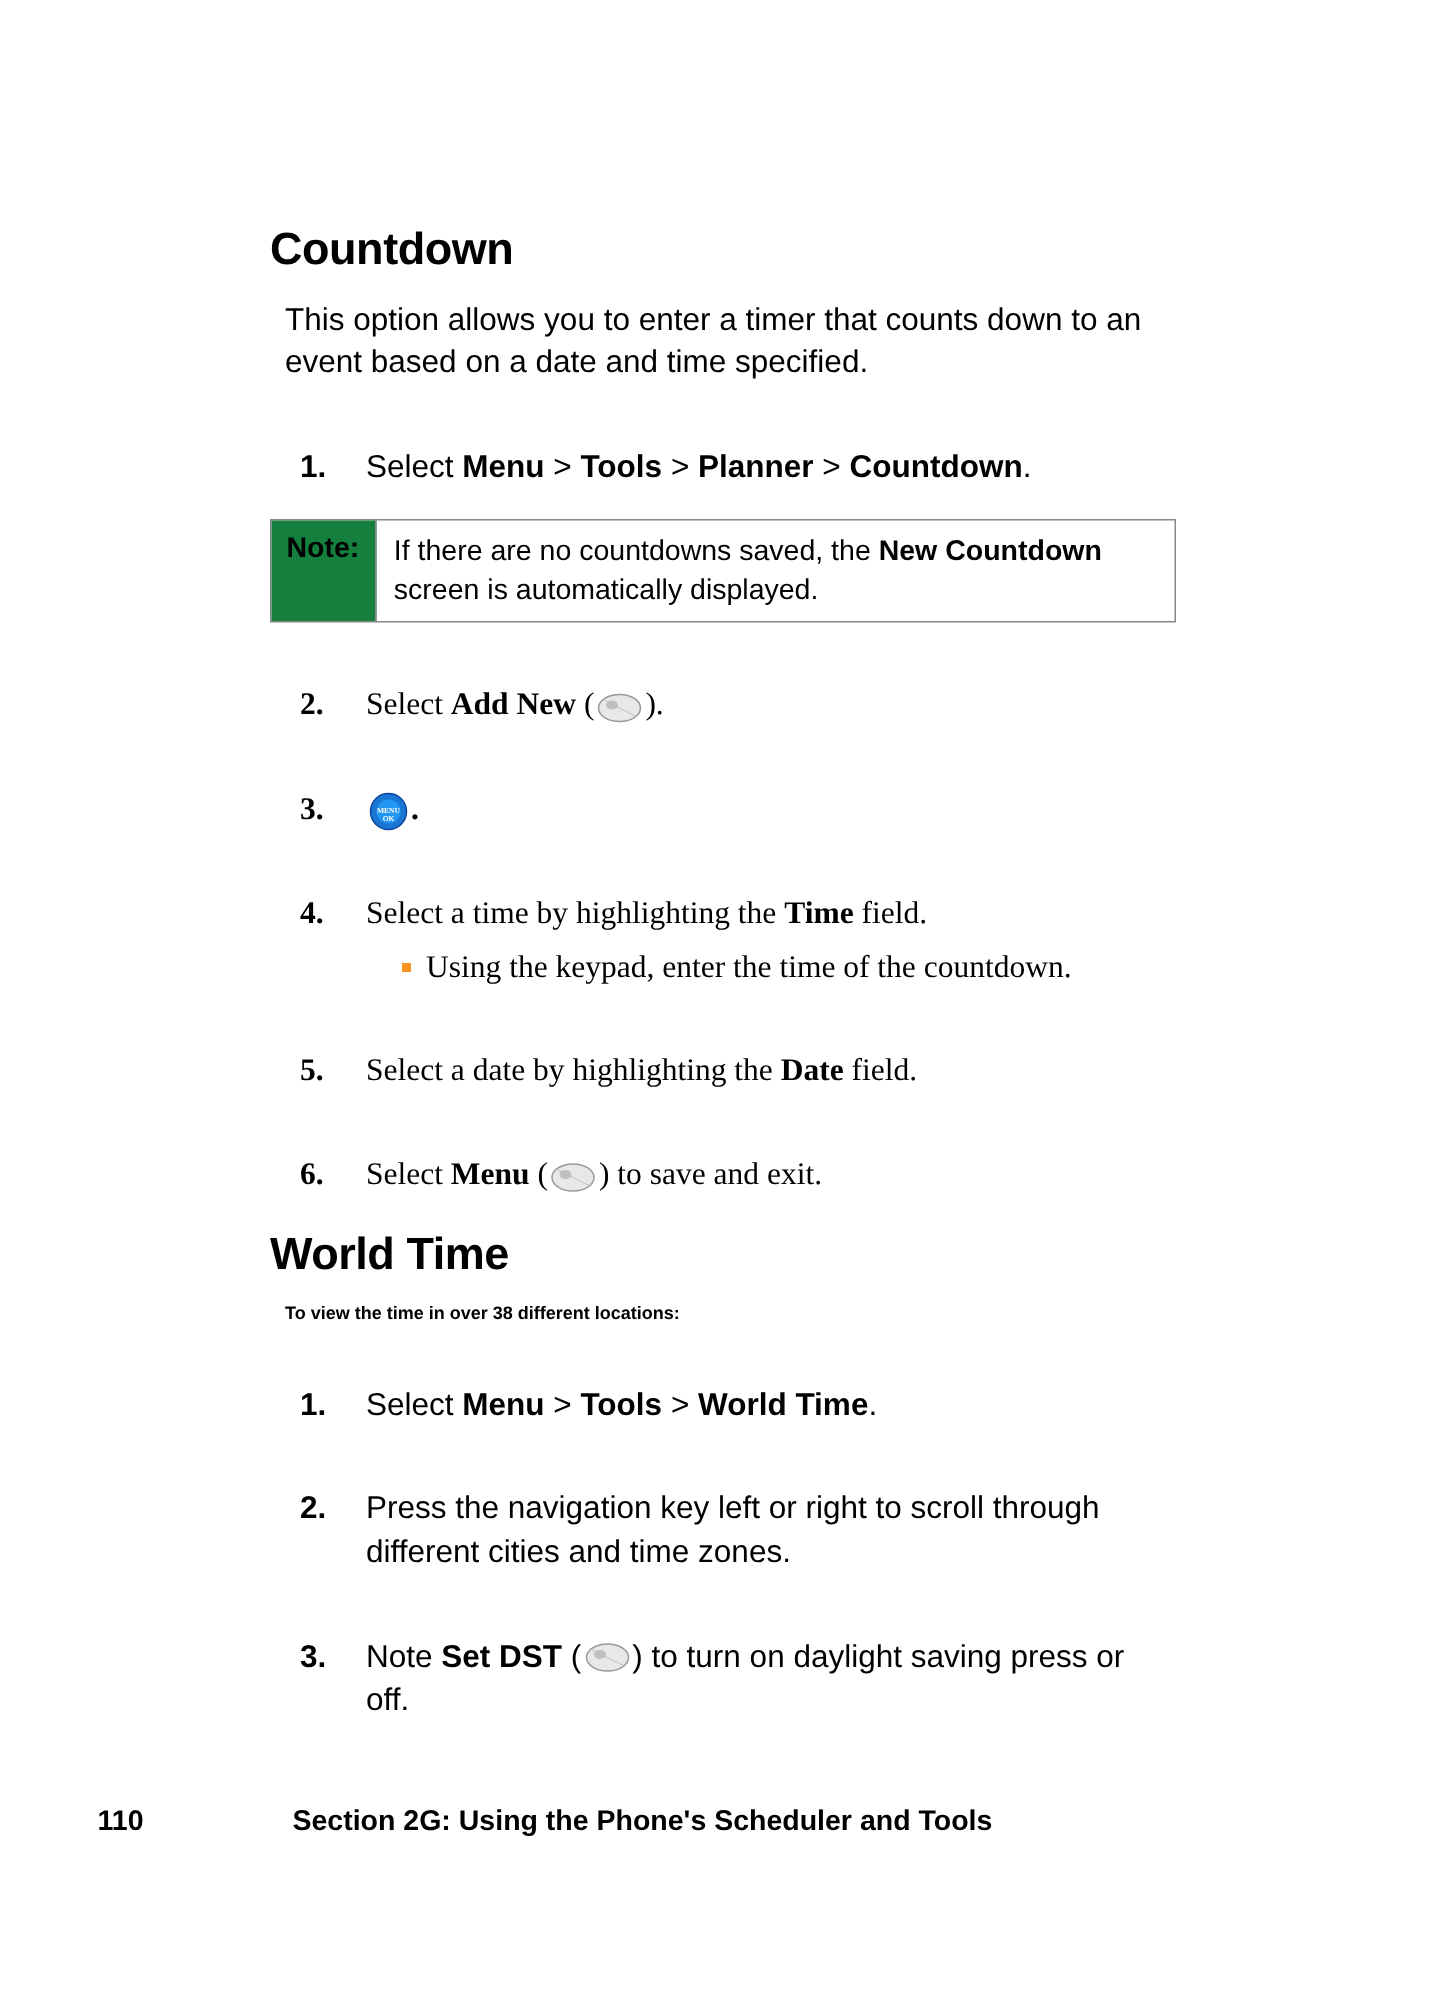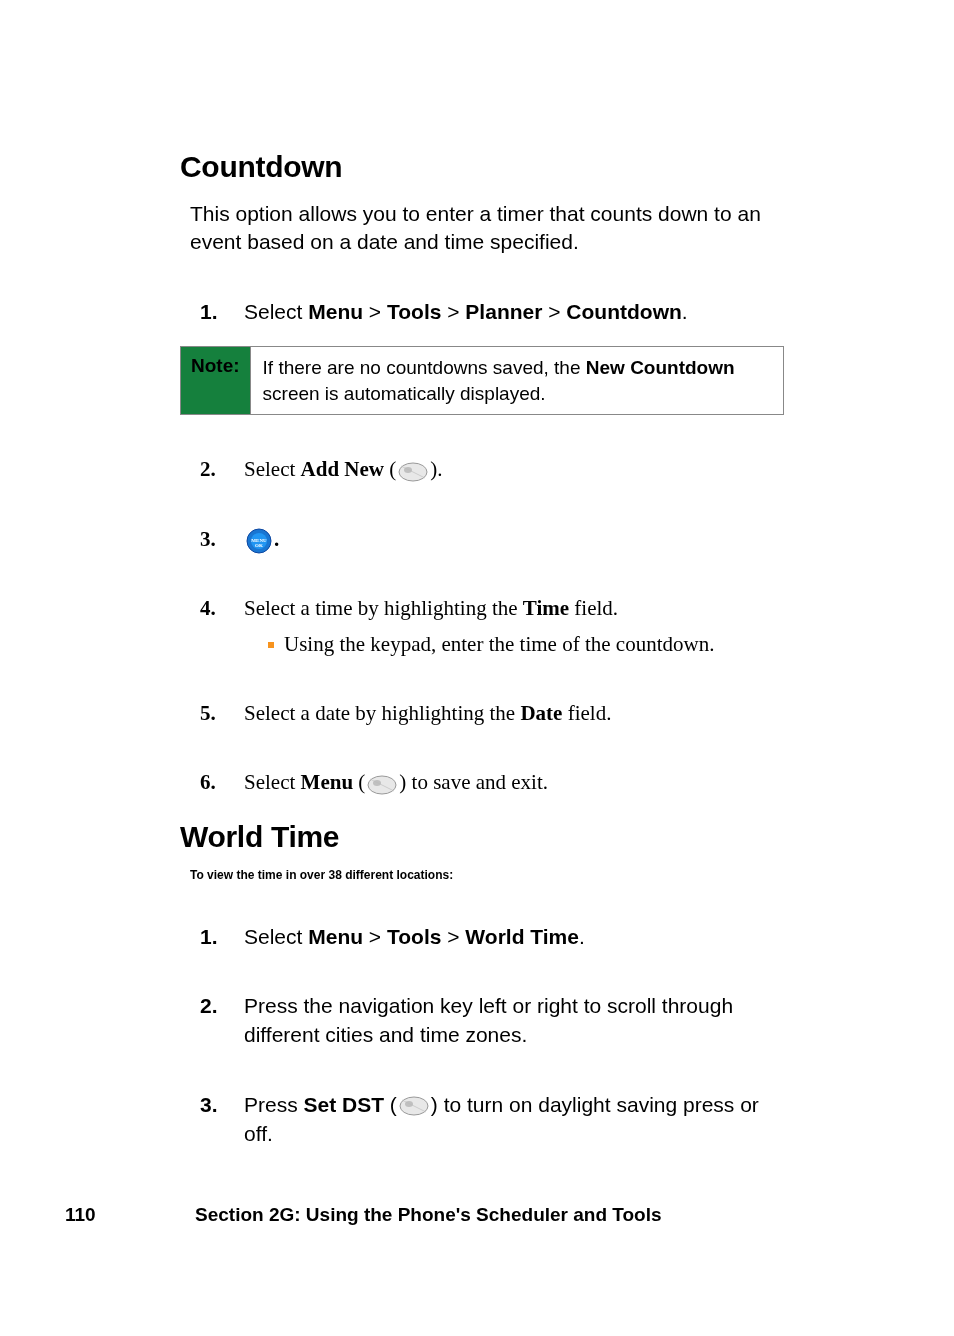--- a/index.html
+++ b/index.html
@@ -189,21 +189,21 @@
 <div class="world-time-block">
   <h2>World Time</h2>
   <p class="subheading">To view the time in over 38 different locations:</p>
 
   <ol class="steps">
     <li>
       <span>Select </span><span class="bold">Menu</span><span> &gt; </span><span class="bold">Tools</span><span> &gt; </span><span class="bold">World Time</span><span>.</span>
     </li>
     <li>Press the navigation key left or right to scroll through different cities and time zones.</li>
     <li>
-      <span>Press </span><span class="bold">Set DST</span><span> (</span><svg class="softkey-icon" width="30" height="20" viewBox="0 0 30 20">
+      <span>Note </span><span class="bold">Set DST</span><span> (</span><svg class="softkey-icon" width="30" height="20" viewBox="0 0 30 20">
           <ellipse cx="15" cy="10" rx="14" ry="9" fill="#e8e8e8" stroke="#999" stroke-width="1"></ellipse>
           <ellipse cx="10" cy="8" rx="4" ry="3" fill="#c0c0c0"></ellipse>
           <path d="M3 4 L27 16" stroke="#bbb" stroke-width="0.6"></path>
         </svg><span>) to turn on daylight saving press or off.</span>
     </li>
   </ol>
 </div>
 
 <div class="footer">
   <span class="page">110</span>

